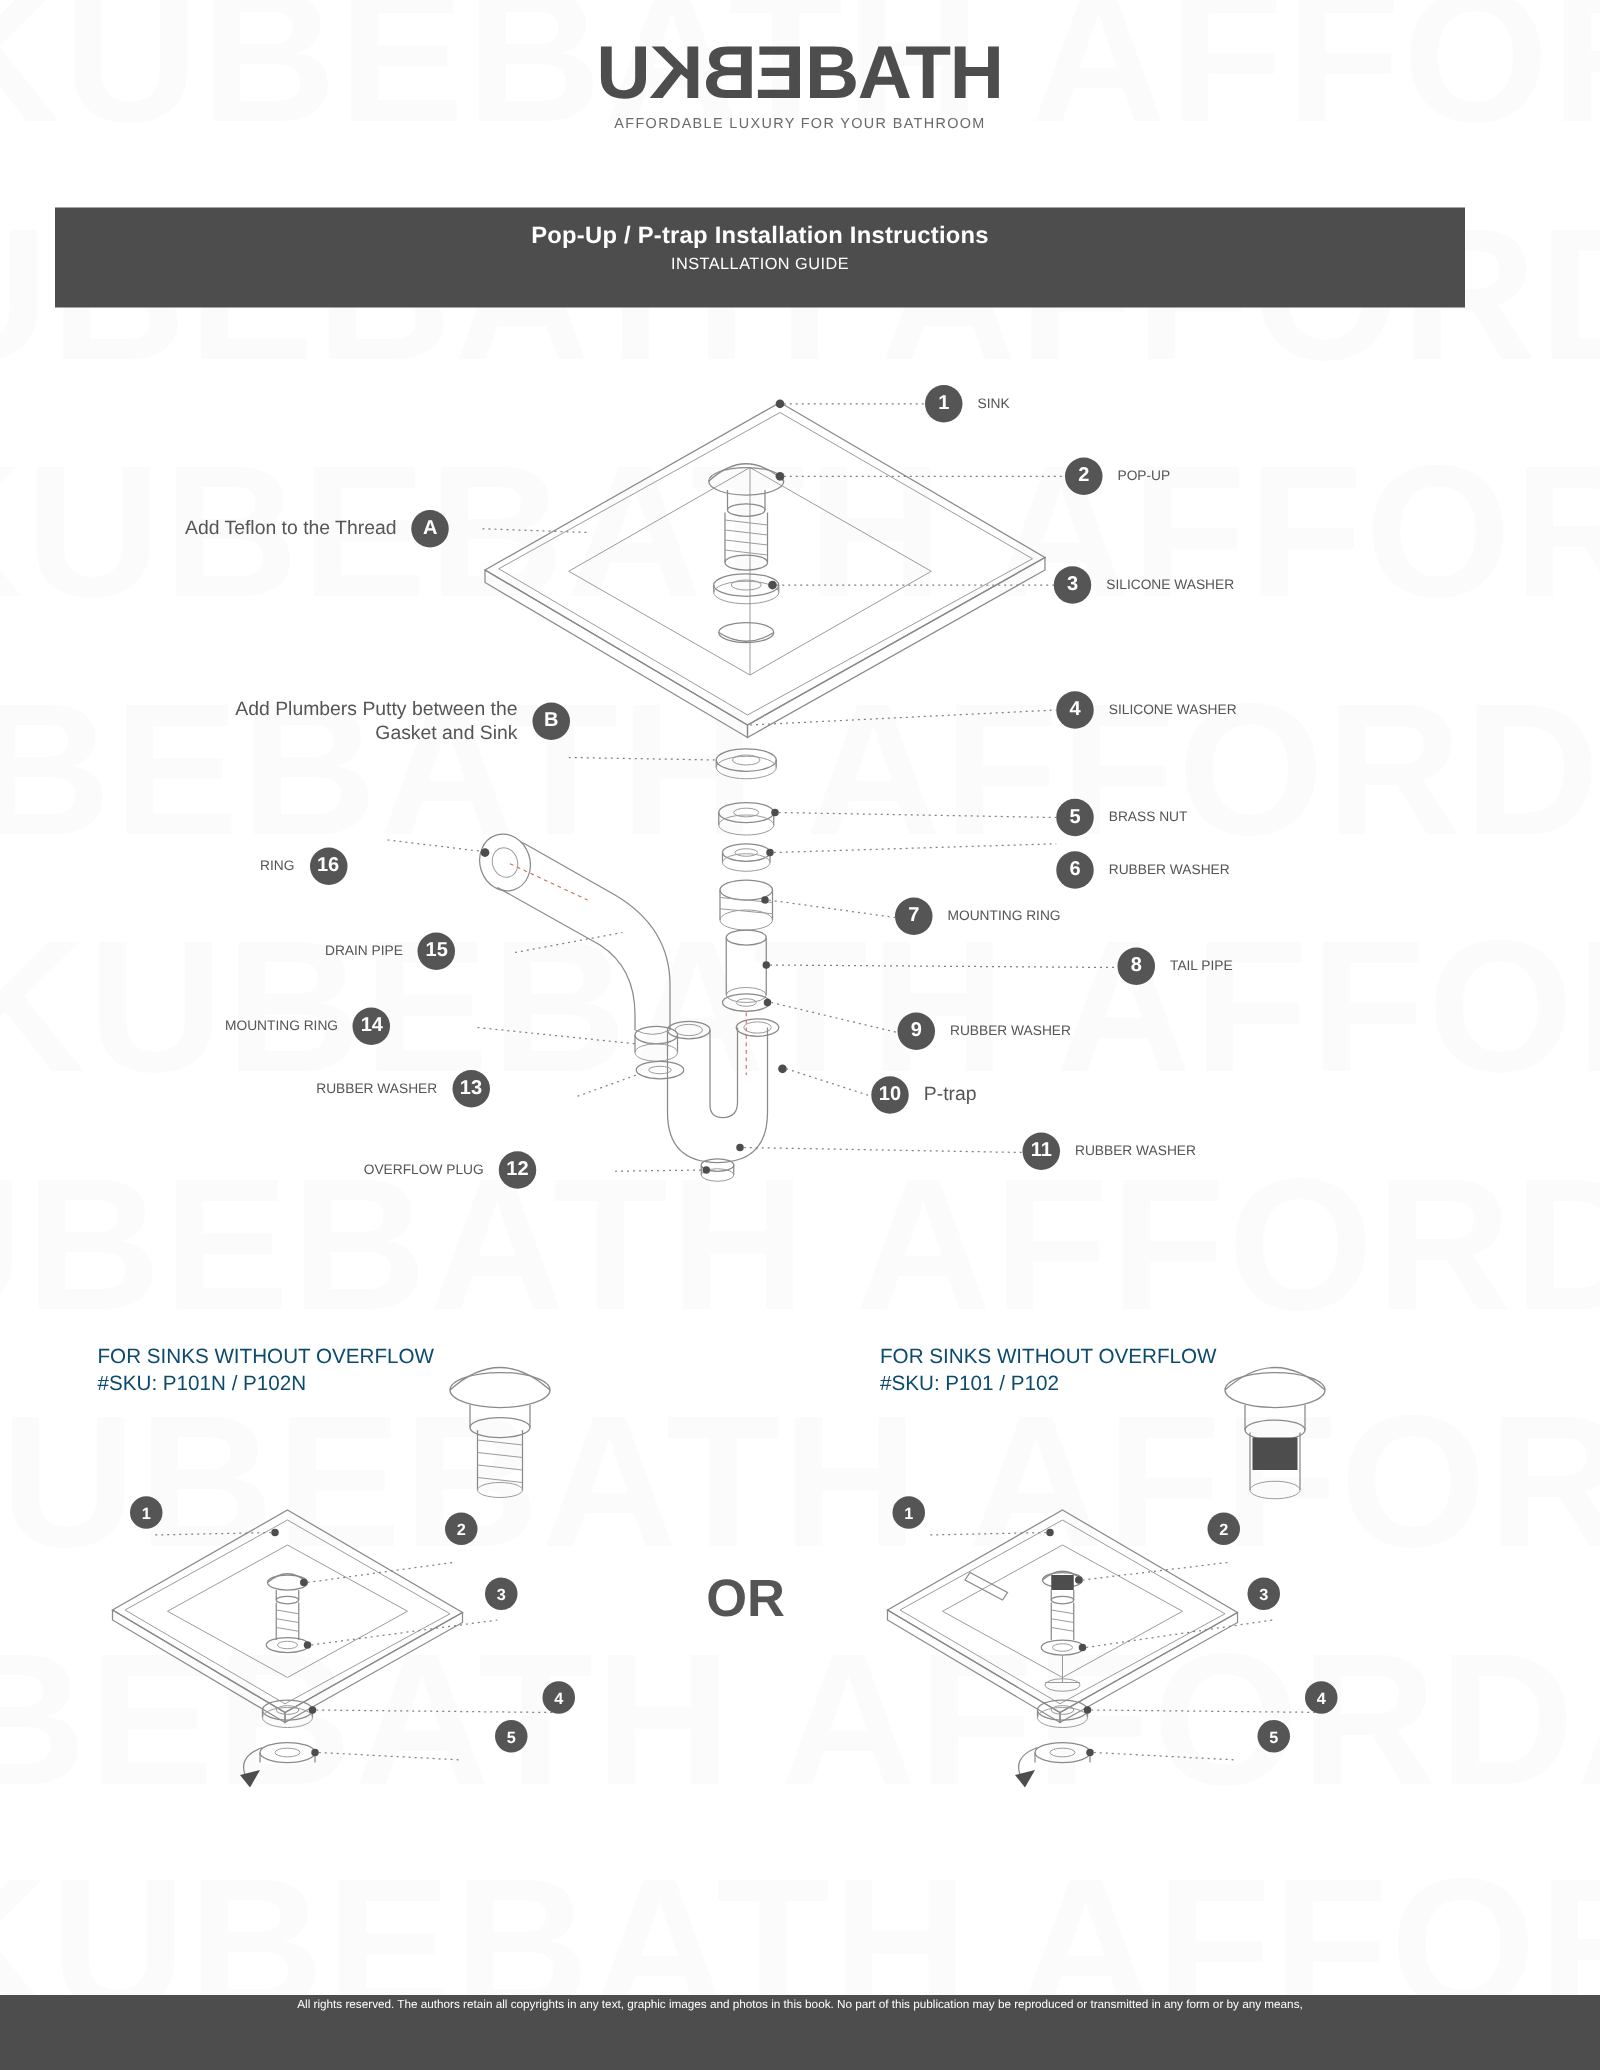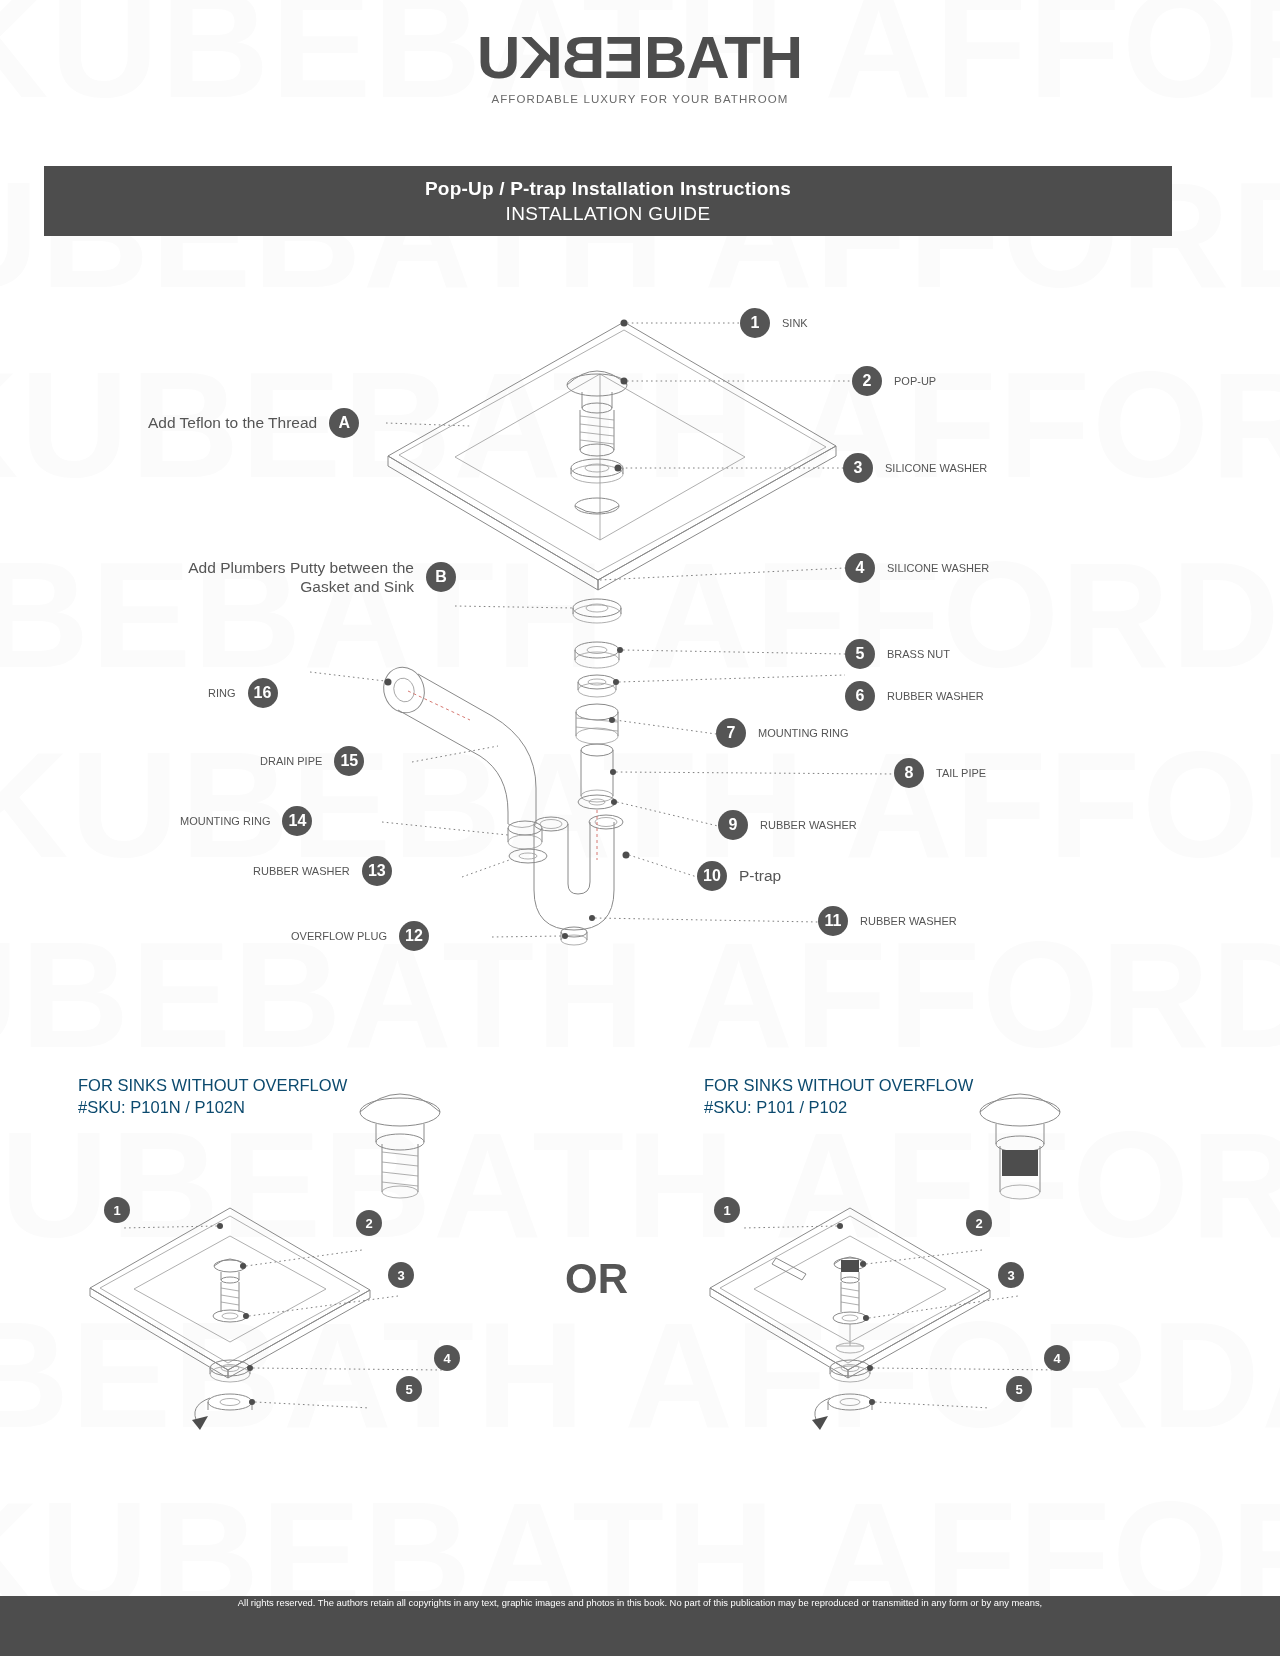--- a/index.html
+++ b/index.html
@@ -22,25 +22,25 @@
   .logo-word{
     font-size:60px;font-weight:bold;letter-spacing:-1px;color:#4d4d4d;
     line-height:1;display:inline-block;
   }
   .logo-flip{display:inline-block;transform:scaleX(-1);}
   .logo-tag{
     font-size:11.5px;letter-spacing:1.1px;color:#6a6a6a;margin-top:5px;
   }
   
   #title-bar{
-    position:absolute;left:44px;top:166px;width:1128px;height:70px;
+    position:absolute;left:44px;top:166px;width:1128px;height:80px;
     background:#4d4d4d;color:#ffffff;text-align:center;z-index:2;
   }
   #title-bar .t1{font-size:19px;font-weight:bold;padding-top:12px;letter-spacing:.2px;}
-  #title-bar .t2{font-size:19px;font-weight:normal;margin-top:3px;letter-spacing:.4px;}
+  #title-bar .t2{font-size:13px;font-weight:normal;margin-top:3px;letter-spacing:.4px;}
   
   #exploded{position:absolute;left:0;top:250px;width:1280px;height:740px;z-index:1;}
   #lower-left{position:absolute;left:60px;top:1080px;width:520px;height:340px;z-index:1;}
   #lower-right{position:absolute;left:680px;top:1080px;width:520px;height:340px;z-index:1;}
   
   .callout{position:absolute;display:flex;align-items:center;z-index:3;}
   .badge{
     width:30px;height:30px;border-radius:50%;background:#555555;color:#fff;
     font-size:16px;font-weight:bold;display:flex;align-items:center;justify-content:center;
     flex:0 0 auto;

